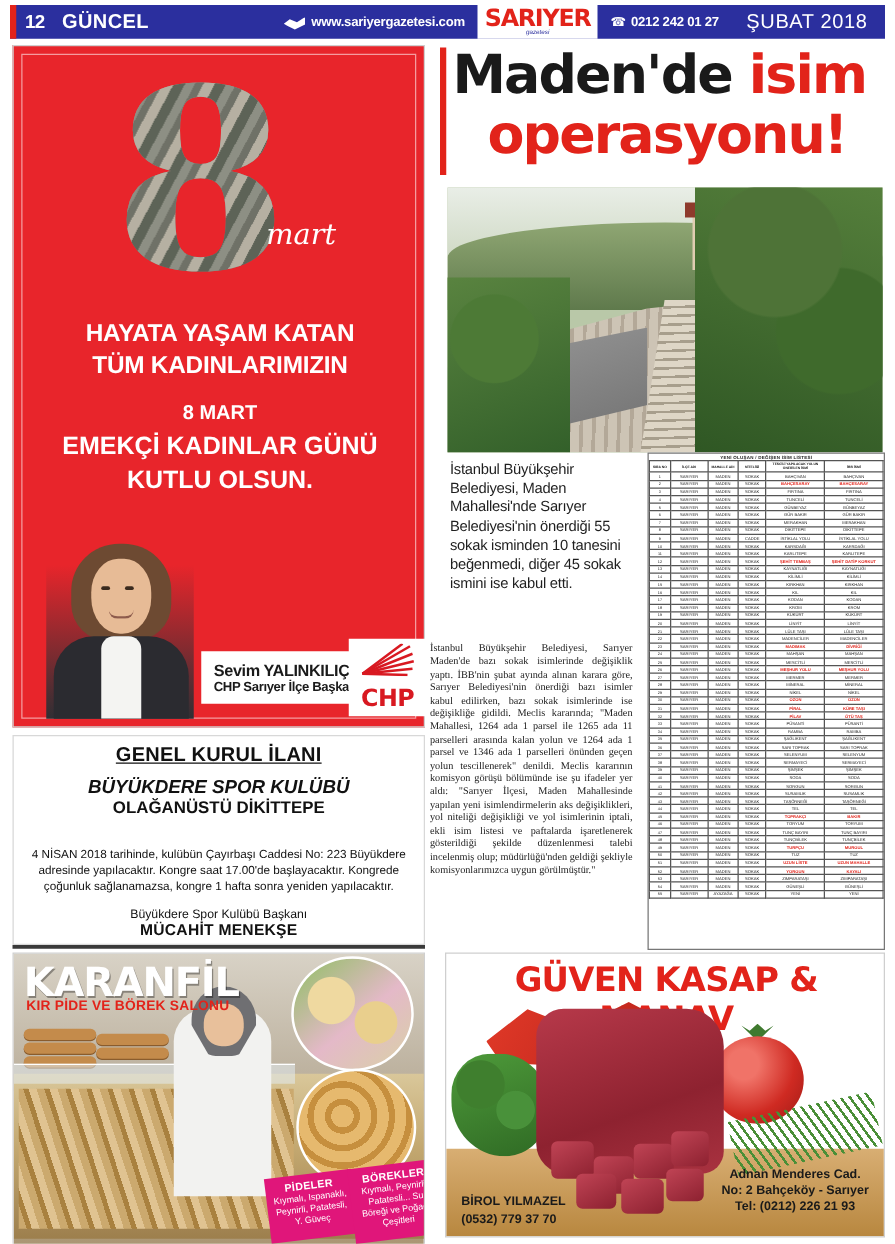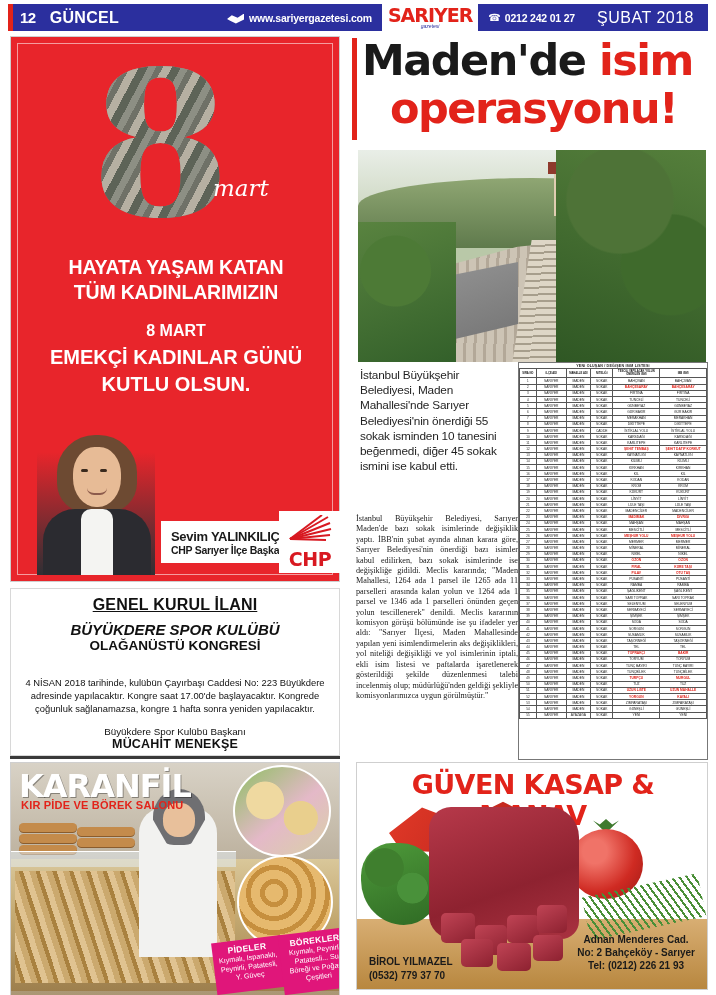--- a/index.html
+++ b/index.html
@@ -298,21 +298,21 @@
 
   .lead {
     position:absolute; left:358px; top:364px; width:158px; height:148px;
     padding:4px 2px 0 2px;
   }
   .lead p {
     font-size:11.8px; line-height:15.2px; color:#1f1f1f; letter-spacing:-0.2px;
     font-family:"Liberation Sans", sans-serif;
   }
   .body-col {
-    position:absolute; left:356px; top:514px; width:162px; height:248px;
+    position:absolute; left:344px; top:514px; width:162px; height:248px;
   }
   .body-col p {
     font-size:8.2px; line-height:10.4px; color:#1a1a1a;
     text-align:justify; font-family:"Liberation Serif", serif;
   }
 
   
   .tbl-wrap {
     position:absolute; left:518px; top:362px; width:190px; height:398px;
     background:#ffffff; overflow:hidden; border:1px solid #777;
@@ -473,21 +473,21 @@
     <span class="sq fb">f</span>
     <span class="sq tw">t</span>
     <span class="sq ig">◎</span>
     <span class="sname">CHPSariyer</span>
   </div>
 </div>
 
 <div class="kurul">
   <div class="k-title">GENEL KURUL İLANI</div>
   <div class="k-sub1">BÜYÜKDERE SPOR KULÜBÜ</div>
-  <div class="k-sub2">OLAĞANÜSTÜ KONGRESİ</div>
+  <div class="k-sub2">OLAĞANÜSTÜ DİKİTTEPE</div>
   <div class="k-body">4 NİSAN 2018 tarihinde, kulübün Çayırbaşı Caddesi No: 223 Büyükdere adresinde yapılacaktır. Kongre saat 17.00'de başlayacaktır. Kongrede çoğunluk sağlanamazsa, kongre 1 hafta sonra yeniden yapılacaktır.</div>
   <div class="k-foot1">Büyükdere Spor Kulübü Başkanı</div>
   <div class="k-foot2">MÜCAHİT MENEKŞE</div>
 </div>
 <div class="kurul-rule"></div>
 
 <div class="karanfil">
   <div class="kf-shop-bg"></div>
   <div class="kf-counter"></div>
   <div class="kf-breads">

